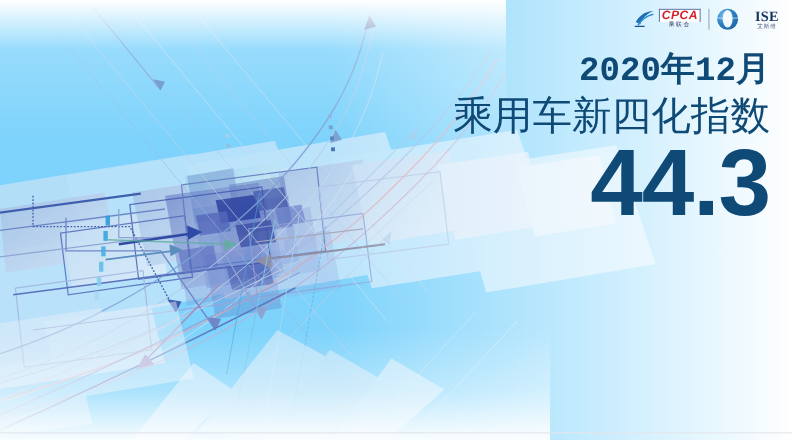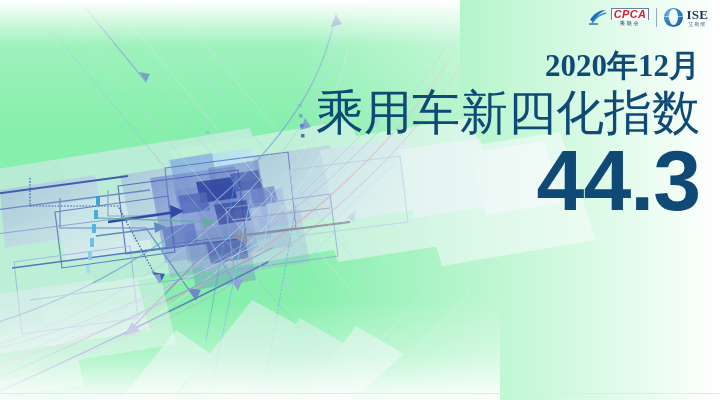--- a/index.html
+++ b/index.html
@@ -1,51 +1,51 @@
 <!DOCTYPE html>
 <html><head>
 <meta charset="utf-8">
 <style>
   html,body{margin:0;padding:0;background:#fff;}
   body{width:720px;height:400px;overflow:hidden;font-family:"Liberation Sans","DejaVu Sans",sans-serif;}
 
-  #stage{position:relative;width:720px;height:400px;background:#86efac;overflow:hidden;}
+  #stage{position:relative;width:720px;height:400px;background:#7dd3fc;overflow:hidden;}
 
   
   #artwork{position:absolute;left:0;top:0;width:720px;height:400px;}
   #artwork svg{display:block;width:720px;height:400px;}
 
   
   #logobar{position:absolute;right:12px;top:5px;display:flex;align-items:center;gap:7px;height:24px;}
   .logo-cpca{display:flex;align-items:center;gap:3px;}
   .cpca-mark{width:20px;height:20px;position:relative;}
   .cpca-text{display:flex;flex-direction:column;align-items:center;line-height:1;}
   .cpca-word{
     font-size:11px;font-weight:bold;font-style:italic;color:#d2232a;
     letter-spacing:.4px;border:1px solid #6a7fa8;border-bottom:none;
     padding:0 2px;background:#fff;font-family:"Liberation Sans",sans-serif;
   }
   .cpca-cn{font-size:5.2px;color:#2a2a55;letter-spacing:1.6px;margin-top:.5px;white-space:nowrap;}
   .logo-sep{width:1px;height:19px;background:#9aa6bb;}
-  .logo-ise{display:flex;align-items:center;gap:3px;}
+  .logo-ise{display:flex;align-items:center;gap:15px;}
   .ise-globe{width:19px;height:19px;border-radius:50%;
     background:radial-gradient(circle at 34% 32%,#7fc4ef 0%,#2d84c8 42%,#14508f 100%);
     position:relative;overflow:hidden;}
   .ise-globe::before{content:"";position:absolute;left:5px;top:1.5px;width:9px;height:16px;
     border-radius:50%;background:#f4f9fd;}
   .ise-globe::after{content:"";position:absolute;left:0;top:8.2px;width:19px;height:1px;background:rgba(255,255,255,.55);}
   .ise-text{display:flex;flex-direction:column;align-items:center;line-height:1;}
   .ise-word{font-size:13px;font-weight:bold;color:#16355f;letter-spacing:.2px;font-family:"Liberation Serif",serif;}
   .ise-cn{font-size:5px;color:#4a5b7d;letter-spacing:.9px;white-space:nowrap;margin-top:1px;}
 
   
   #headline{position:absolute;right:20px;top:50px;width:430px;text-align:right;color:#0f4a77;}
   #month{font-size:31px;font-weight:bold;letter-spacing:0px;line-height:1.05;
-         font-family:Liberation Serif, serif;}
-  #subtitle{font-size:48px;font-weight:400;line-height:1.15;margin-top:2px;letter-spacing:0px;
+         font-family:Liberation Mono, monospace;}
+  #subtitle{font-size:36px;font-weight:400;line-height:1.15;margin-top:2px;letter-spacing:0px;
             font-family:"DejaVu Sans","Liberation Sans",sans-serif;}
   #value{font-size:86px;font-weight:bold;line-height:.98;margin-top:-2px;letter-spacing:-1px;
          font-family:"Liberation Sans","DejaVu Sans",sans-serif;}
 
   
   #bottomrule{position:absolute;left:0;top:393px;width:720px;height:1px;background:#e3e6ec;}
 </style>
 </head>
 <body>
 

